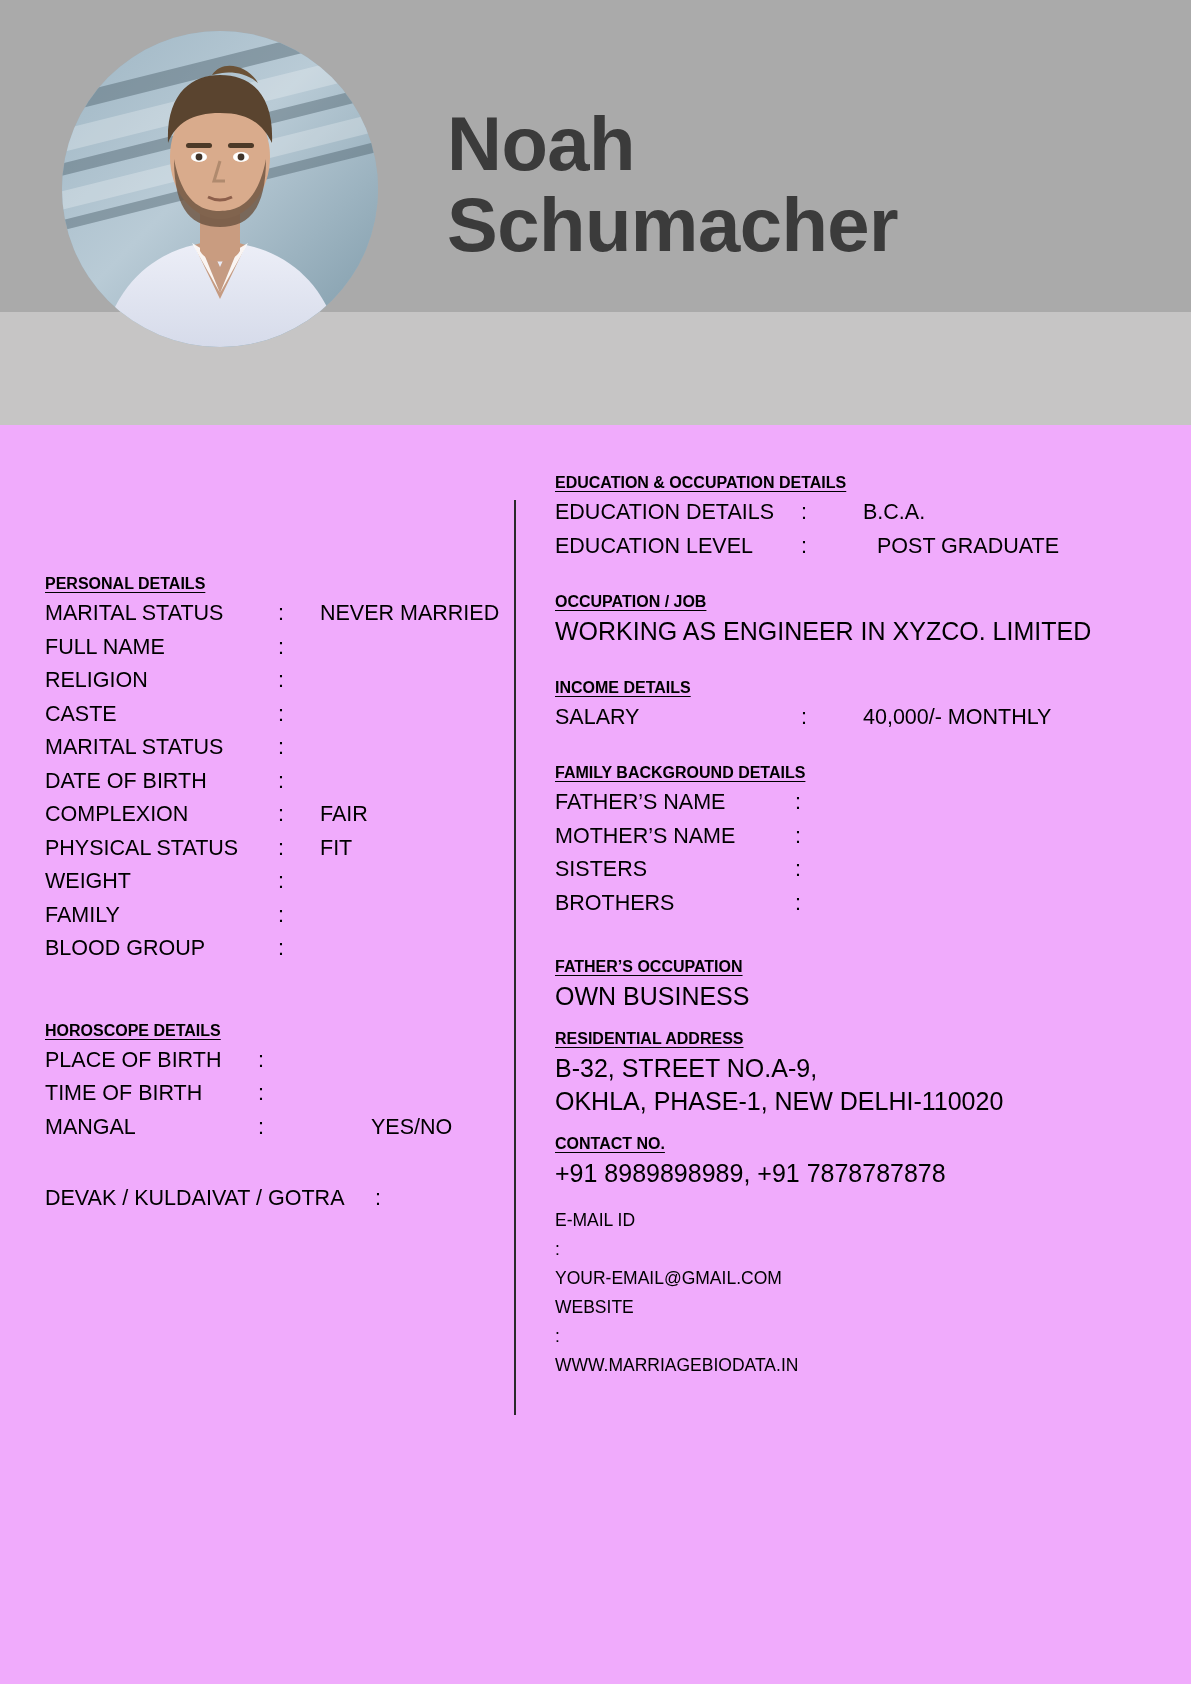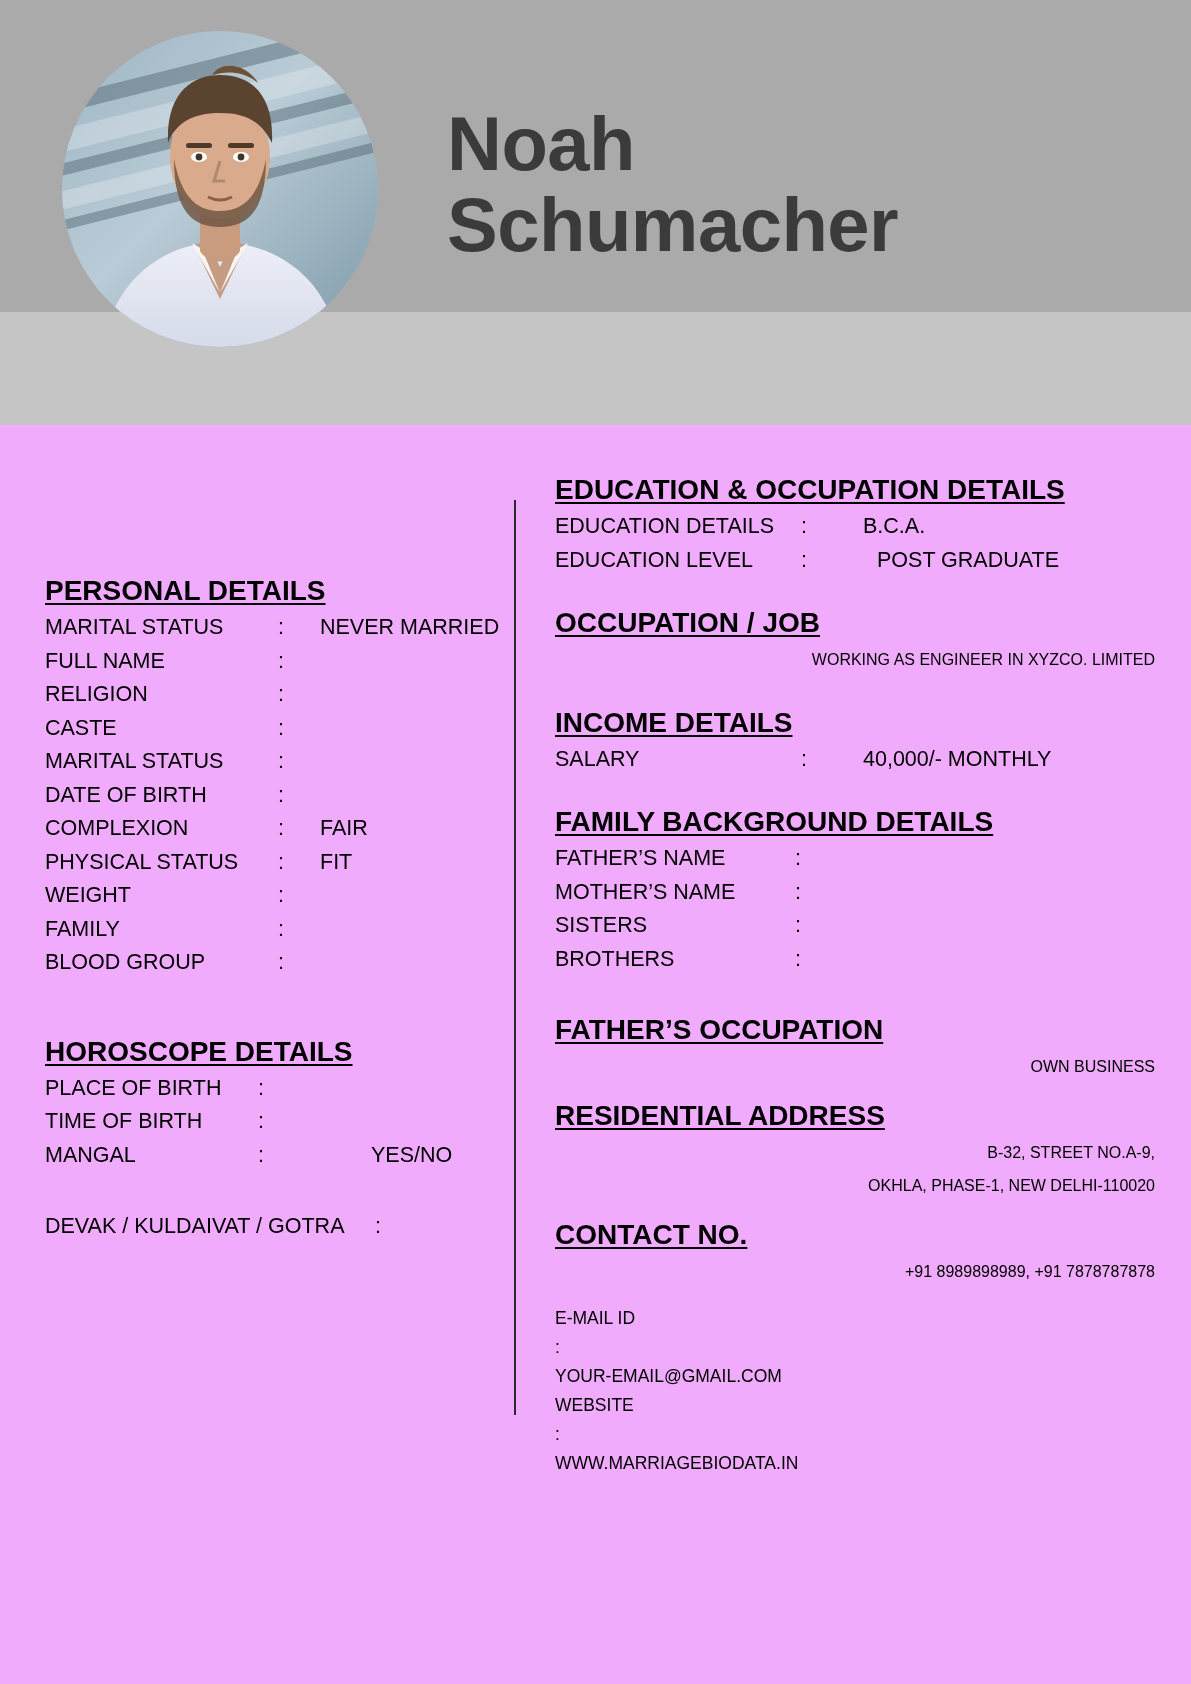--- a/index.html
+++ b/index.html
@@ -77,21 +77,21 @@
     top: 575px;
     width: 460px;
   }
   #right-col {
     left: 555px;
     top: 474px;
     width: 600px;
   }
 
   .sec-head {
-    font-size: 28px;
+    font-size: 16px;
     font-weight: bold;
     text-decoration: underline;
     text-underline-offset: 3px;
     margin: 0 0 4px 0;
     white-space: nowrap;
   }
   .row {
     display: flex;
     align-items: baseline;
     font-size: 21.5px;
@@ -108,24 +108,23 @@
   #left-col .horo .lbl { width: 213px; }
   #left-col .horo .colon { width: 113px; }
 
   
   #right-col .row .lbl { width: 246px; }
   #right-col .row .colon { width: 62px; }
   #right-col .fam .lbl { width: 240px; }
   #right-col .fam .colon { width: 30px; }
 
   .plain-line {
-    font-size: 16px;
+    font-size: 25px;
     line-height: 33.5px;
     white-space: nowrap;
-    text-align: right;
   }
   .gap-lg { height: 38px; }
   .gap-md { height: 30px; }
   .gap-sm { height: 16px; }
   .gap-xl { height: 56px; }
 
   .small-row {
     display: flex;
     align-items: baseline;
     font-size: 17.5px;

